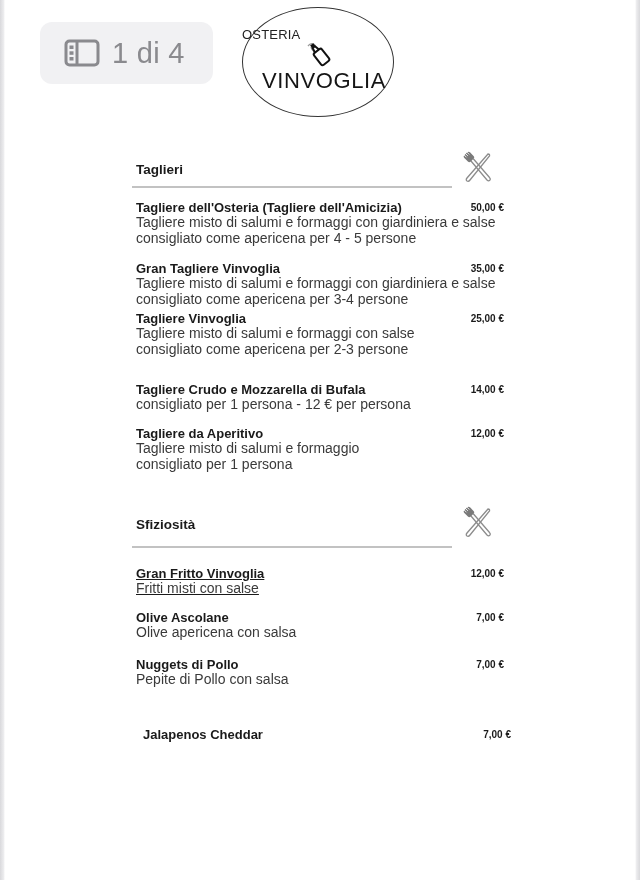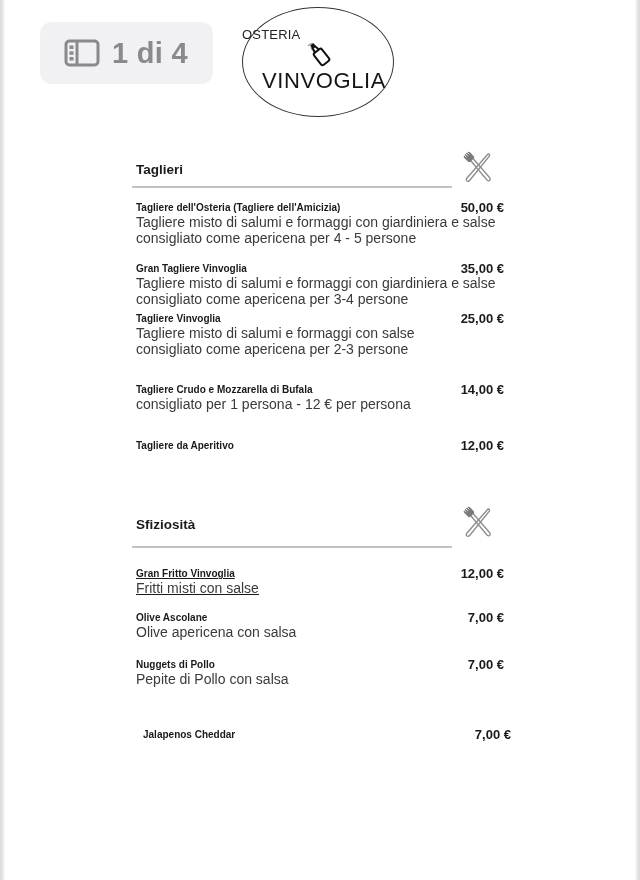--- a/index.html
+++ b/index.html
@@ -37,21 +37,21 @@
       color: #8a8a8e;
     }
     .page-indicator .sidebar-icon {
       width: 36px; height: 28px;
       margin-right: 12px;
       display: inline-block;
     }
     .page-indicator .label {
       font-family: "Liberation Sans", sans-serif;
       font-size: 29px;
-      font-weight: bold;
+      font-weight: normal;
       letter-spacing: 0.3px;
       color: #8a8a8e;
     }
 
     
     .logo {
       position: absolute;
       left: 242px; top: 7px;
       width: 152px; height: 110px;
     }
@@ -98,29 +98,29 @@
       position: absolute;
       left: 462px;
       width: 30px; height: 32px;
     }
     .item {
       position: absolute;
       left: 136px;
       width: 368px;
     }
     .item-name {
+      font-size: 13px;
+      font-weight: bold;
+      color: #1a1a1a;
+      line-height: 14px;
+    }
+    .item-price {
+      position: absolute;
+      right: 0; top: 0;
       font-size: 10px;
-      font-weight: bold;
-      color: #1a1a1a;
-      line-height: 14px;
-    }
-    .item-price {
-      position: absolute;
-      right: 0; top: 0;
-      font-size: 13px;
       font-weight: bold;
       color: #1a1a1a;
       line-height: 14px;
       text-align: right;
     }
     .item-desc {
       font-size: 14px;
       color: #3a3a3a;
       line-height: 15.5px;
       margin-top: 0;
@@ -212,23 +212,27 @@
 </div>
 
 <div class="item" style="top:383px;">
   <div class="item-name">Tagliere Crudo e Mozzarella di Bufala</div>
   <div class="item-price">14,00 €</div>
   <div class="item-desc">
     <div>consigliato per 1 persona - 12 € per persona</div>
   </div>
 </div>
 
-<div class="item" style="top:439px;">
+<div class="item" style="top:427px;">
   <div class="item-name">Tagliere da Aperitivo</div>
   <div class="item-price">12,00 €</div>
+  <div class="item-desc">
+    <div>Tagliere misto di salumi e formaggio</div>
+    <div>consigliato per 1 persona</div>
+  </div>
 </div>
 
 <div class="section-title" style="top:517px;">Sfiziosità</div>
 <div class="section-icon" style="top:506px;">
   <svg width="30" height="32" viewBox="0 0 30 32">
     <g fill="none" stroke="#8c8c8c" stroke-width="1.3" stroke-linecap="round">
       <path d="M26 3 L5 27 Q3.5 29 5 30 Q6.5 31 8 29 L27.5 5 Q28 3 26 3 Z"></path>
       <path d="M9 10 L25 29 Q26.5 30.5 27.8 29.3 Q29 28 27.5 26.5 L11.5 8"></path>
     </g>
     <g transform="rotate(-45 8 7)">

